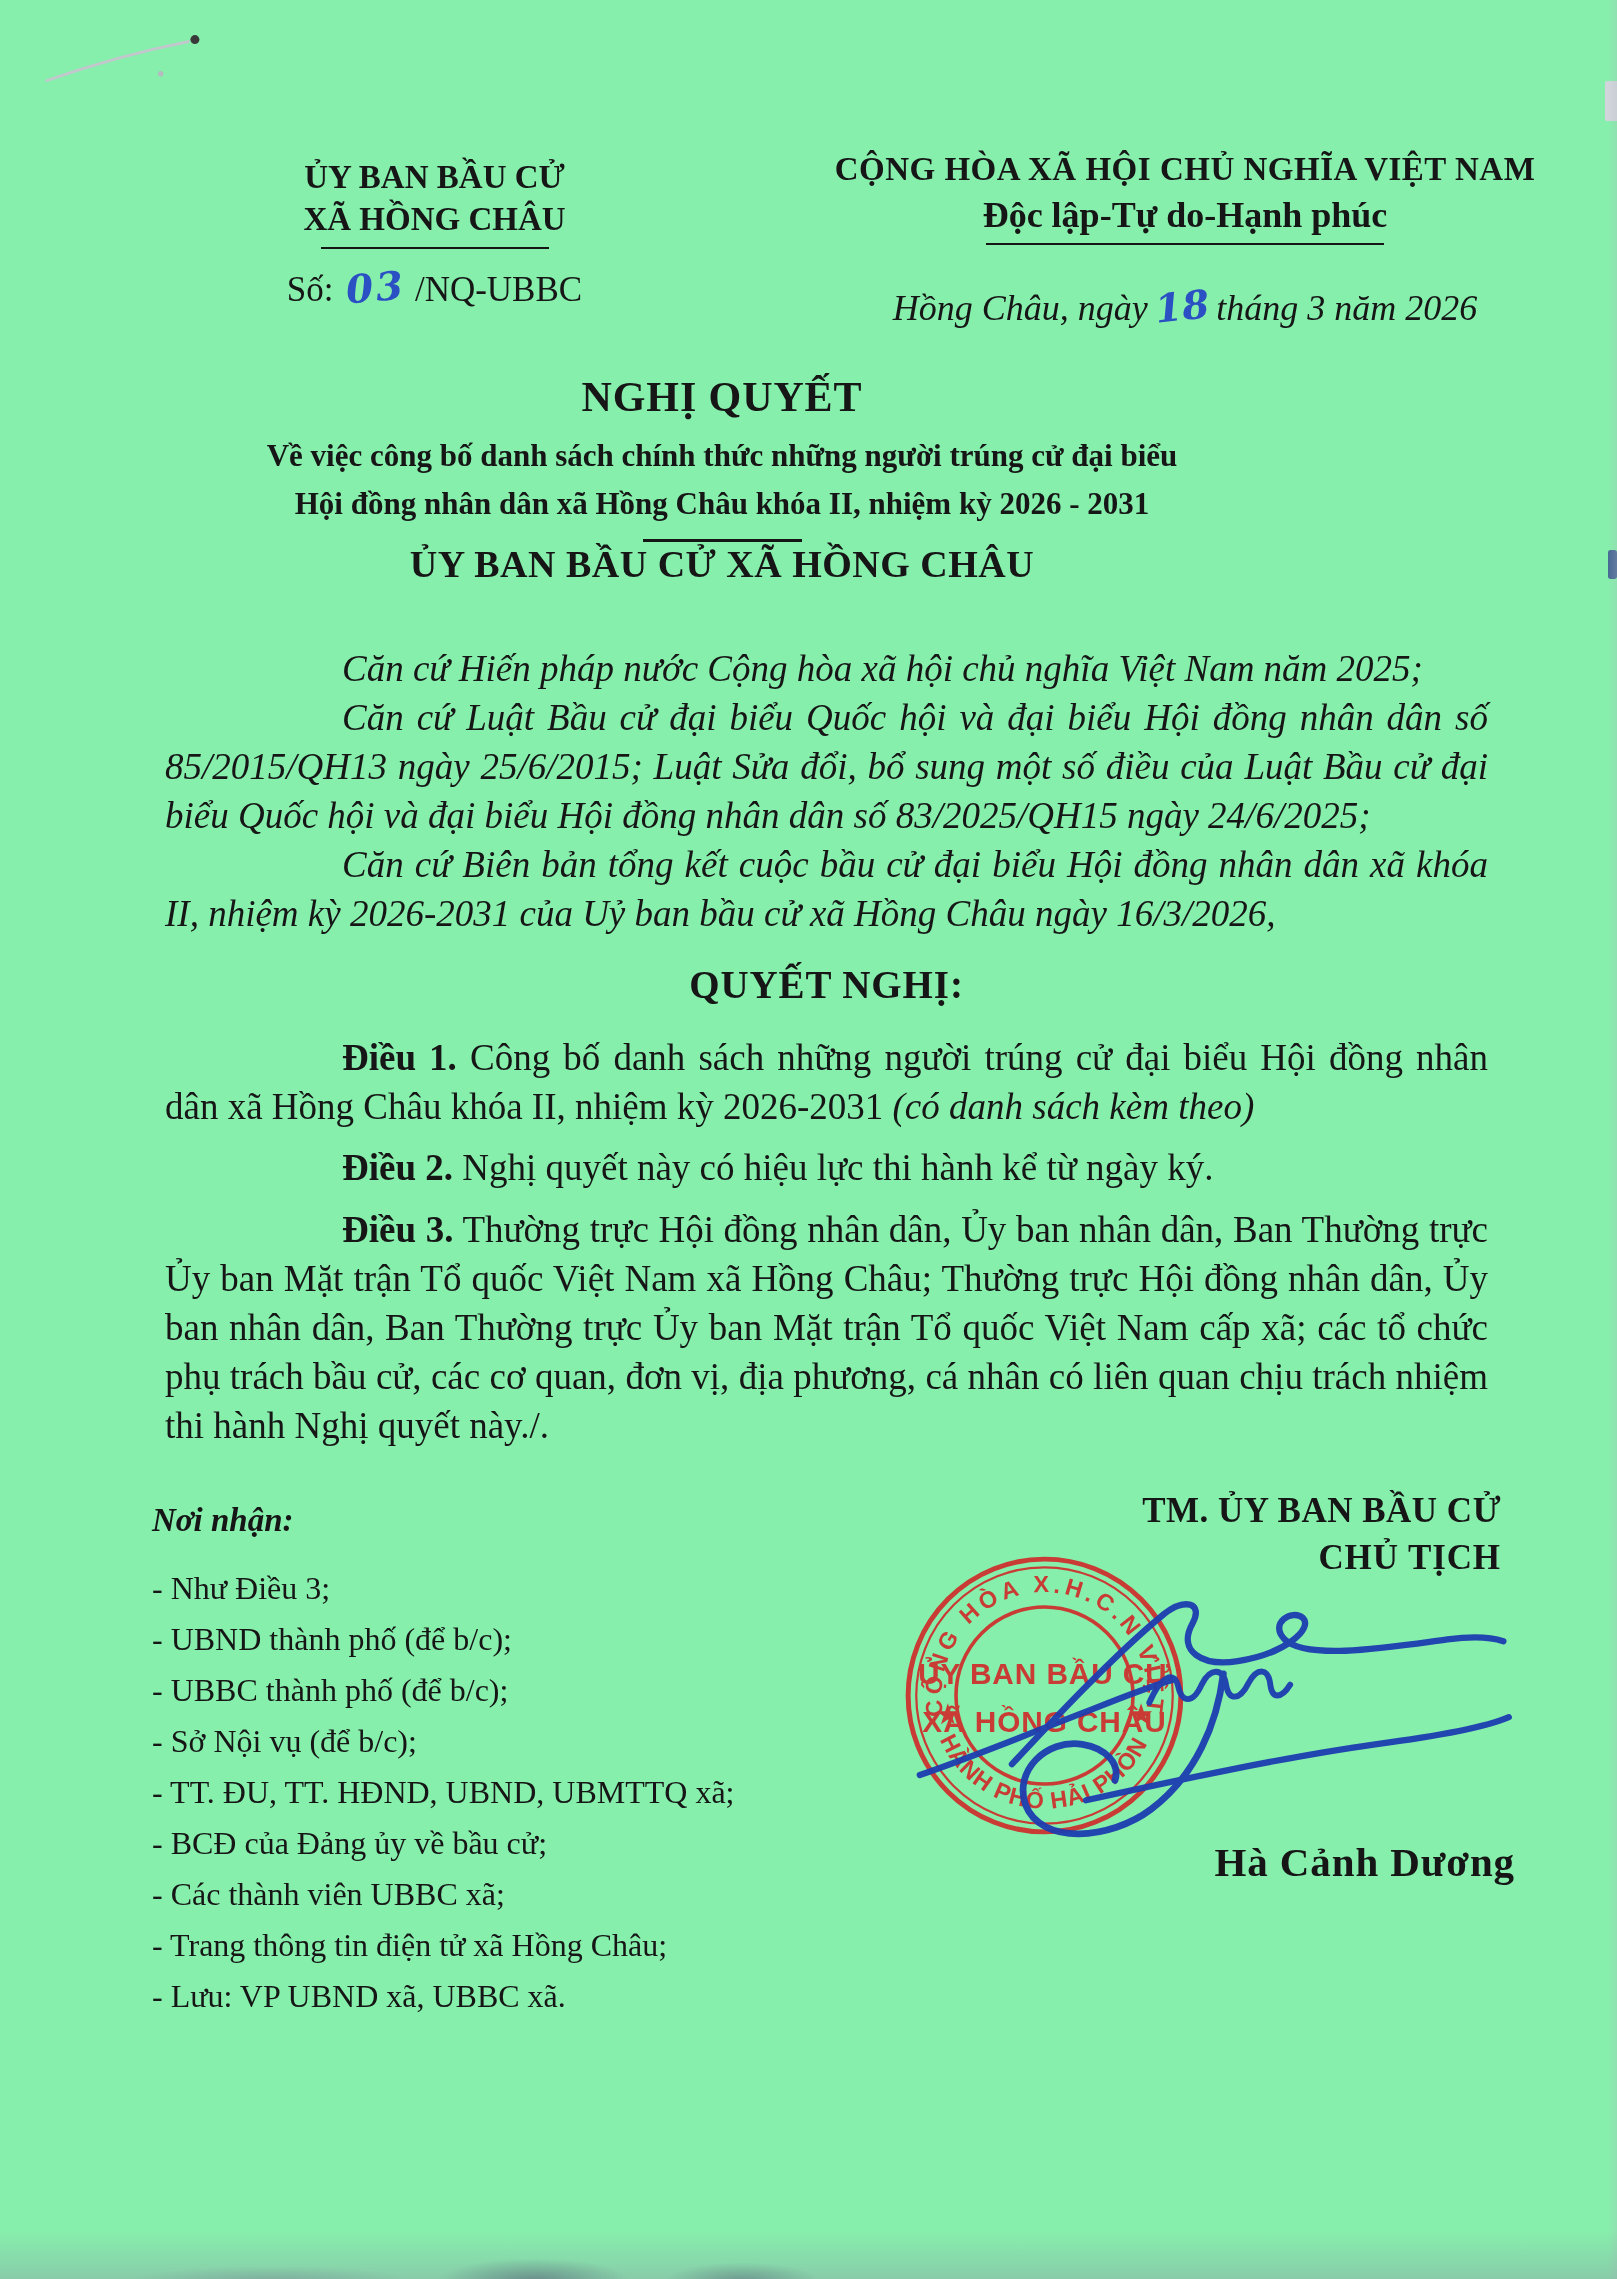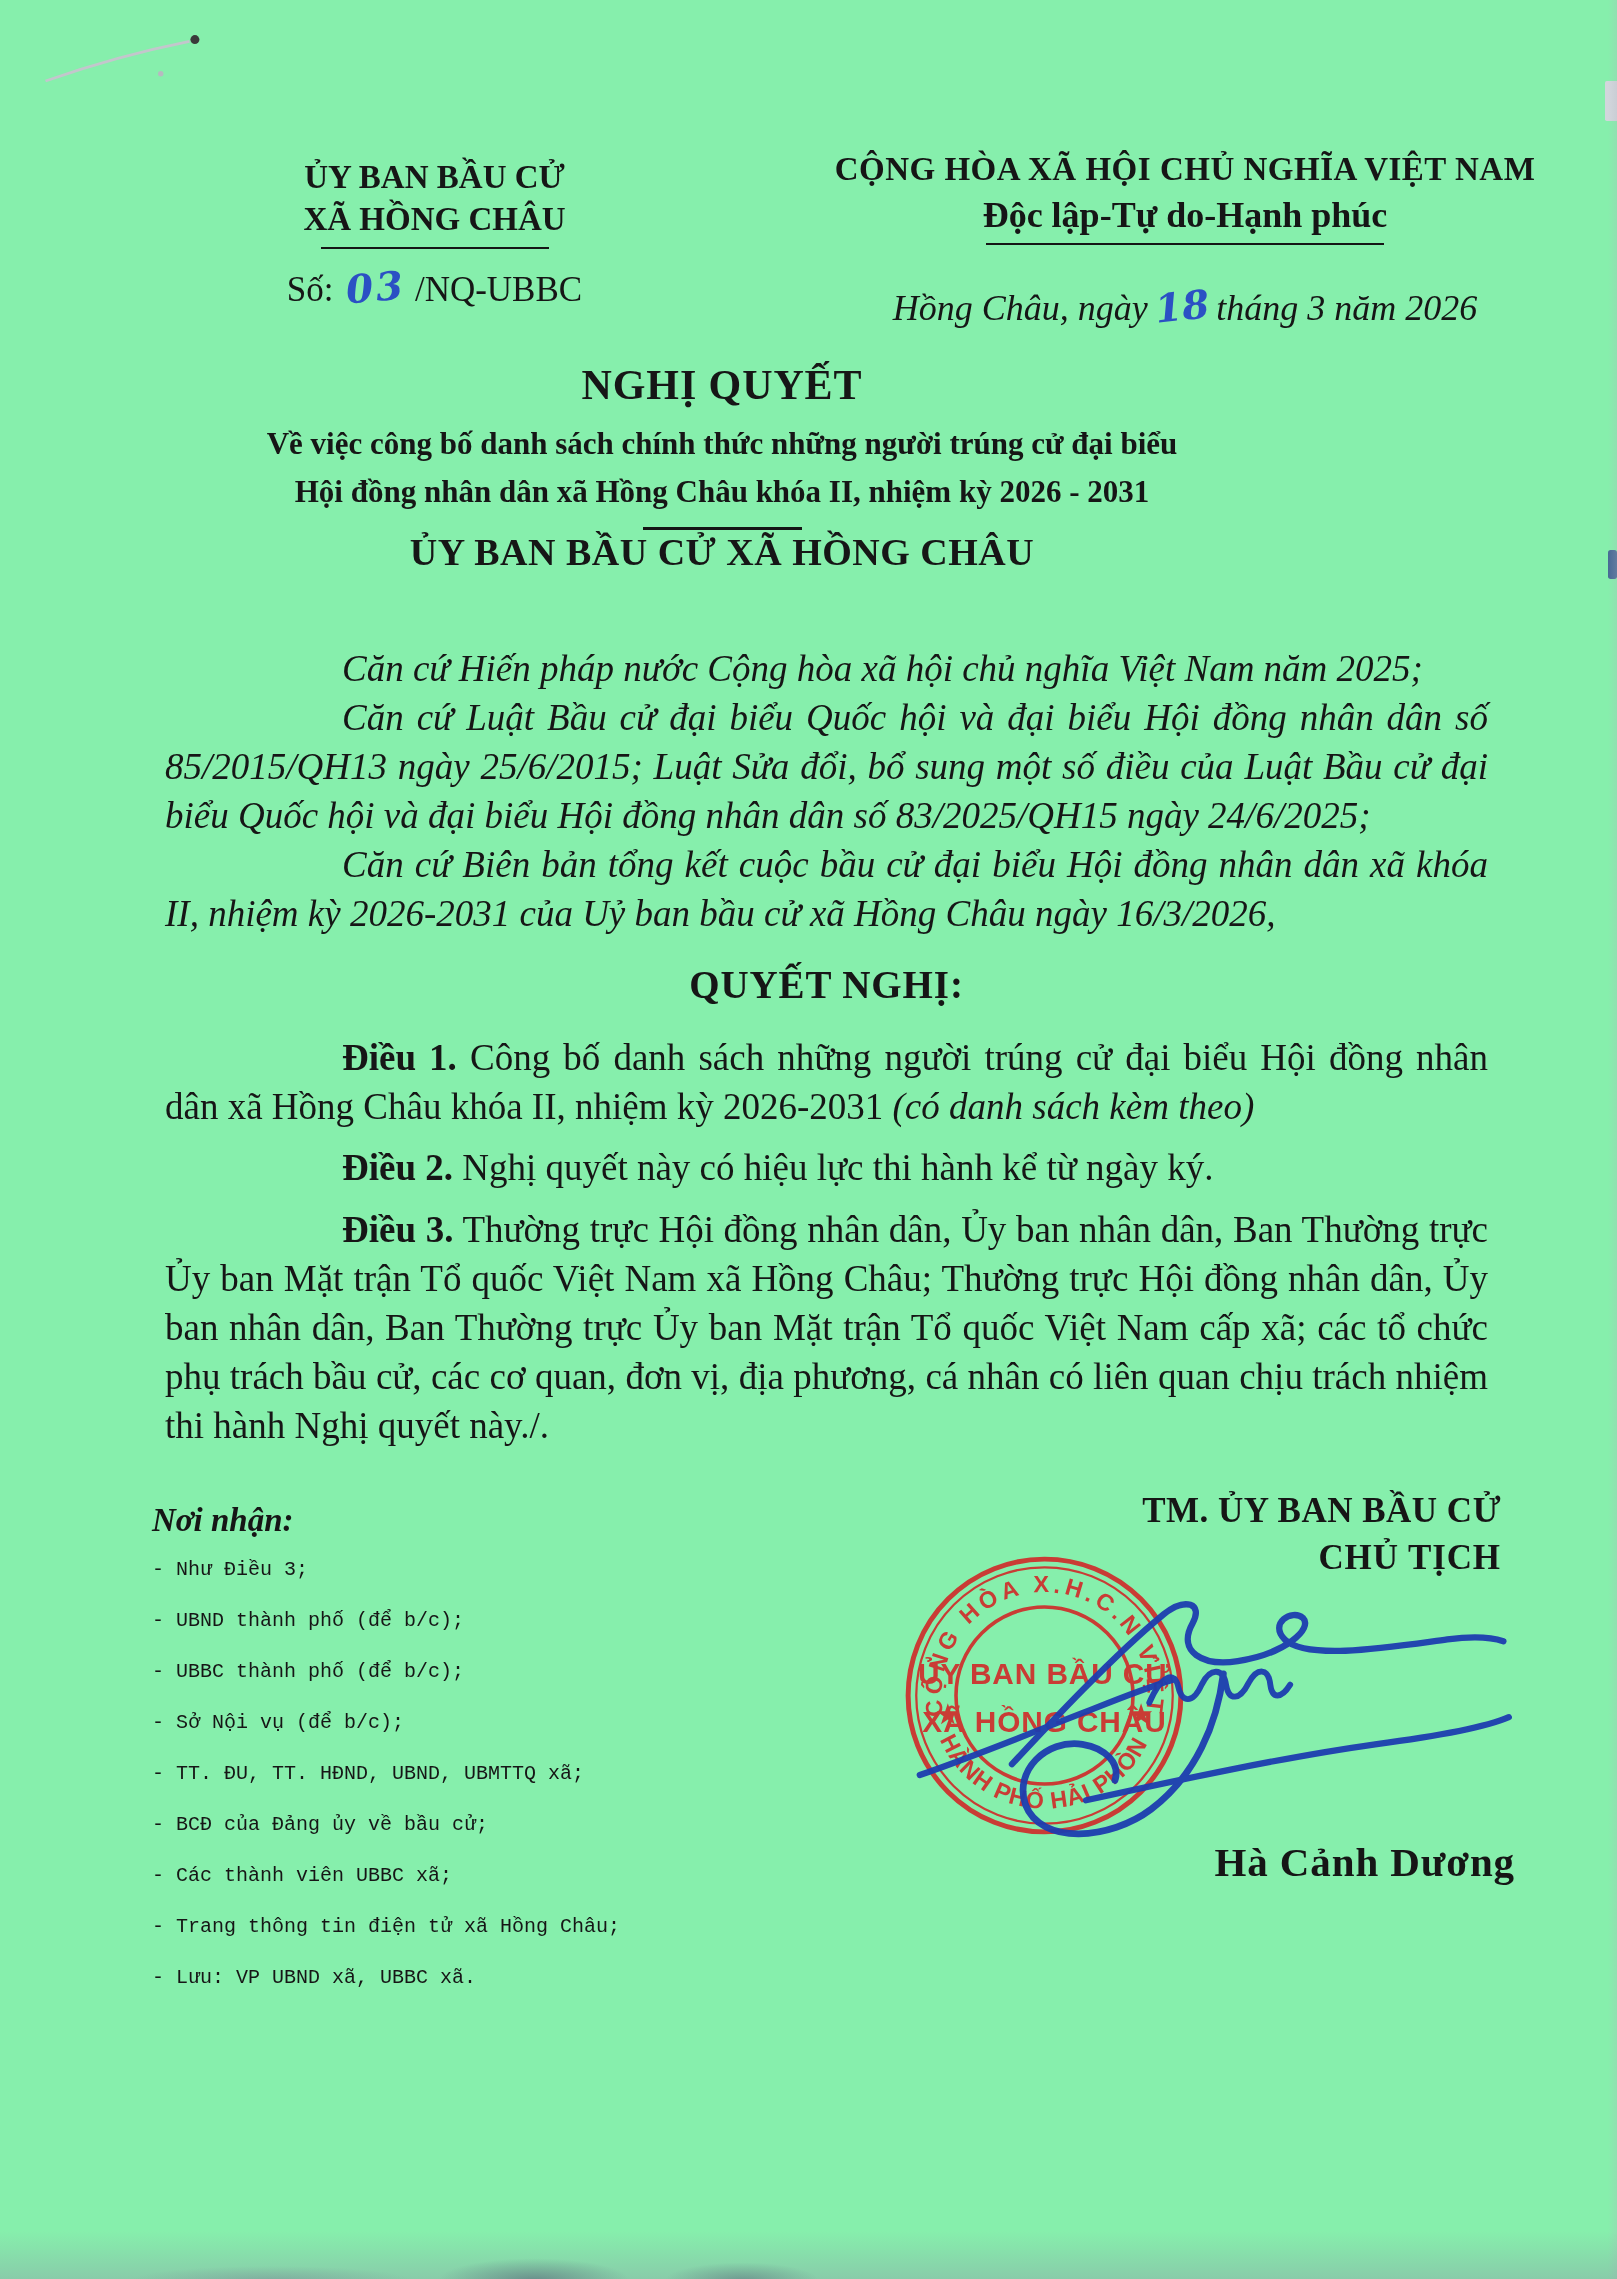--- a/index.html
+++ b/index.html
@@ -18,38 +18,38 @@
   .so-line{margin-top:14.5px;font-size:35px;white-space:nowrap;}
   .ink{color:#2b50c4;font-family:"DejaVu Serif",serif;font-style:italic;font-weight:bold;}
   .so-num{display:inline-block;font-size:39px;letter-spacing:2.7px;transform:rotate(-5deg);margin:0 9px 0 12.7px;}
   .header-right{position:absolute;left:787px;top:148px;width:796px;text-align:center;}
   .hr-country{font-size:33px;font-weight:bold;letter-spacing:0.5px;line-height:42px;}
   .hr-motto{font-size:36px;font-weight:bold;margin-top:3.6px;}
   .hr-rule{width:398px;border-top:2.7px solid #151515;margin:7.2px auto 0;}
   .dateline{margin-top:38px;font-size:36px;font-style:italic;white-space:nowrap;}
   .date-day{display:inline-block;font-size:39px;transform:rotate(-6deg);margin:0 7.2px;}
   
-  .title-block{position:absolute;left:0;top:361px;width:1444px;text-align:center;}
+  .title-block{position:absolute;left:0;top:373px;width:1444px;text-align:center;}
   .doc-type{font-size:42px;font-weight:bold;letter-spacing:0.9px;}
   .subject{font-size:31px;font-weight:bold;line-height:48px;margin-top:11px;}
   .title-rule{width:159px;border-top:3.6px solid #151515;margin:11px auto 0;}
   .issuer{font-size:38px;font-weight:bold;letter-spacing:0.5px;}
   
   .body{position:absolute;left:165px;top:644px;width:1323px;font-size:37px;line-height:49px;text-align:justify;}
   .body p{margin:0;text-indent:177px;}
   .preamble{font-style:italic;}
   .qn-heading{text-align:center;text-indent:0 !important;font-weight:bold;font-size:39px;margin:22px 0 23.5px 0 !important;letter-spacing:0.9px;}
   .art{margin-top:12.7px !important;}
   .art:first-of-type{margin-top:0 !important;}
   .art b{font-weight:bold;}
   .art i{font-style:italic;}
   
   .footer-left{position:absolute;left:152px;top:1502px;width:688px;}
   .noinhan{font-size:33px;font-weight:bold;font-style:italic;}
-  .recips{margin-top:5px;font-size:20px;line-height:51px;font-family:Liberation Mono, monospace;}
+  .recips{margin-top:24px;font-size:32px;line-height:51px;}
   .recip{white-space:nowrap;}
   .footer-right{position:absolute;left:850px;top:1491px;width:651px;text-align:right;}
   .tm{font-size:35px;font-weight:bold;letter-spacing:0.5px;}
   .chutich{font-size:35px;font-weight:bold;margin-top:7.2px;letter-spacing:0.9px;}
   .signer{position:absolute;left:14px;top:347px;width:100%;font-size:41px;font-weight:bold;letter-spacing:0.9px;}
   
   .stamp-svg{position:absolute;left:900px;top:1551px;opacity:.93;}
   .sig-svg{position:absolute;left:896px;top:1588px;opacity:.95;}
   .stamp-text{font-family:"Liberation Sans",sans-serif;font-weight:bold;fill:#cf2f2c;}
   

